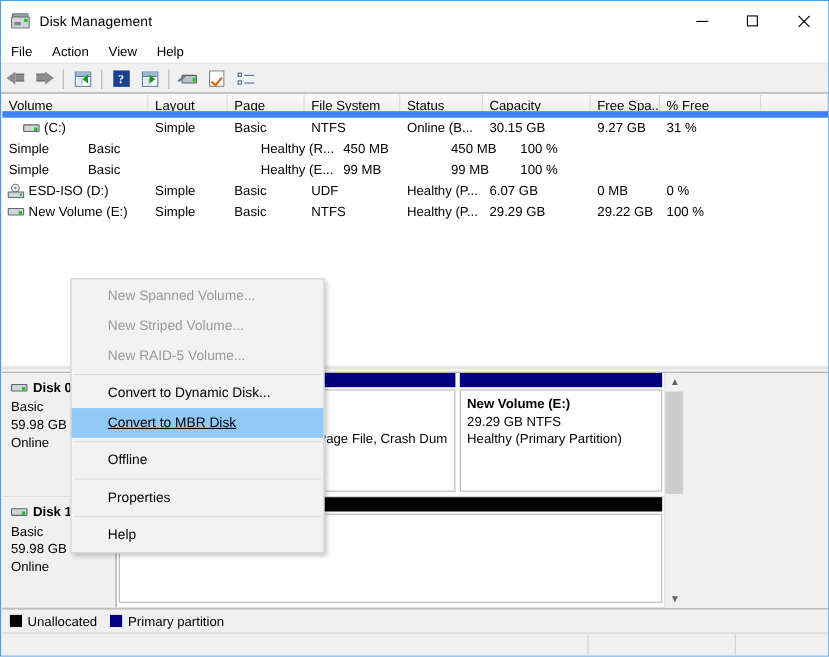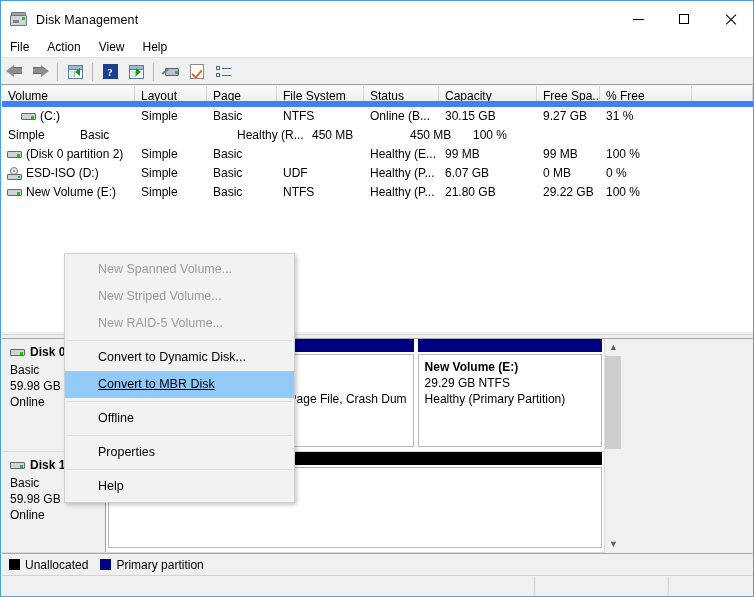--- a/index.html
+++ b/index.html
@@ -418,27 +418,20 @@
         <div class="vr-cell" style="width:72px">Simple</div>
         <div class="vr-cell" style="width:70px">Basic</div>
         <div class="vr-cell" style="width:87px"></div>
         <div class="vr-cell" style="width:75px">Healthy (R...</div>
         <div class="vr-cell" style="width:98px">450 MB</div>
         <div class="vr-cell" style="width:63px">450 MB</div>
         <div class="vr-cell" style="width:92px">100 %</div>
       </div>
 
       <div class="vol-row">
-        <div class="vr-cell first" style="width:133px">
-          <span class="hd-ico">
-              <span class="hb"></span>
-              <span class="hl"></span>
-            </span>
-          <span>(Disk 0 partition 2)</span>
-        </div>
         <div class="vr-cell" style="width:72px">Simple</div>
         <div class="vr-cell" style="width:70px">Basic</div>
         <div class="vr-cell" style="width:87px"></div>
         <div class="vr-cell" style="width:75px">Healthy (E...</div>
         <div class="vr-cell" style="width:98px">99 MB</div>
         <div class="vr-cell" style="width:63px">99 MB</div>
         <div class="vr-cell" style="width:92px">100 %</div>
       </div>
 
       <div class="vol-row">
@@ -465,21 +458,21 @@
           <span class="hd-ico">
               <span class="hb"></span>
               <span class="hl"></span>
             </span>
           <span>New Volume (E:)</span>
         </div>
         <div class="vr-cell" style="width:72px">Simple</div>
         <div class="vr-cell" style="width:70px">Basic</div>
         <div class="vr-cell" style="width:87px">NTFS</div>
         <div class="vr-cell" style="width:75px">Healthy (P...</div>
-        <div class="vr-cell" style="width:98px">21.80 GB</div>
+        <div class="vr-cell" style="width:98px">29.29 GB</div>
         <div class="vr-cell" style="width:63px">29.22 GB</div>
         <div class="vr-cell" style="width:92px">100 %</div>
       </div>
     </div>
   </div>
 
   <div class="splitter"></div>
 
   <div class="gfx-pane">
     <div class="gfx-inner">

